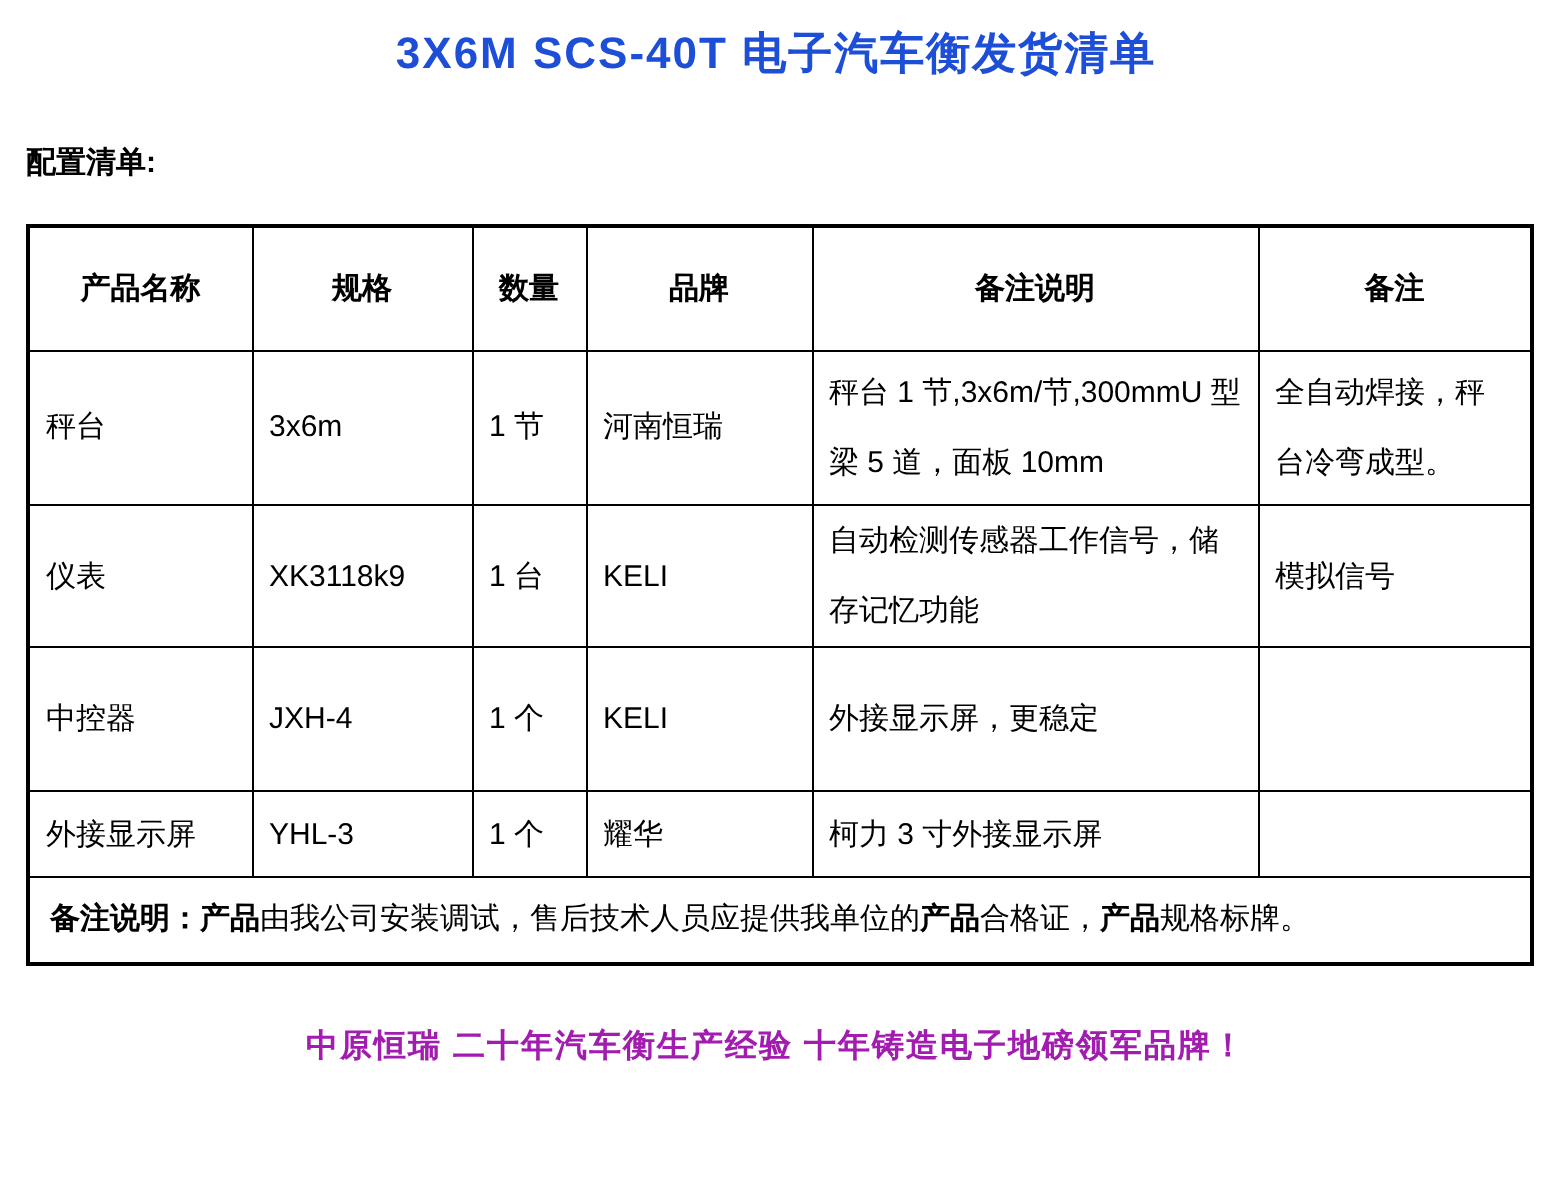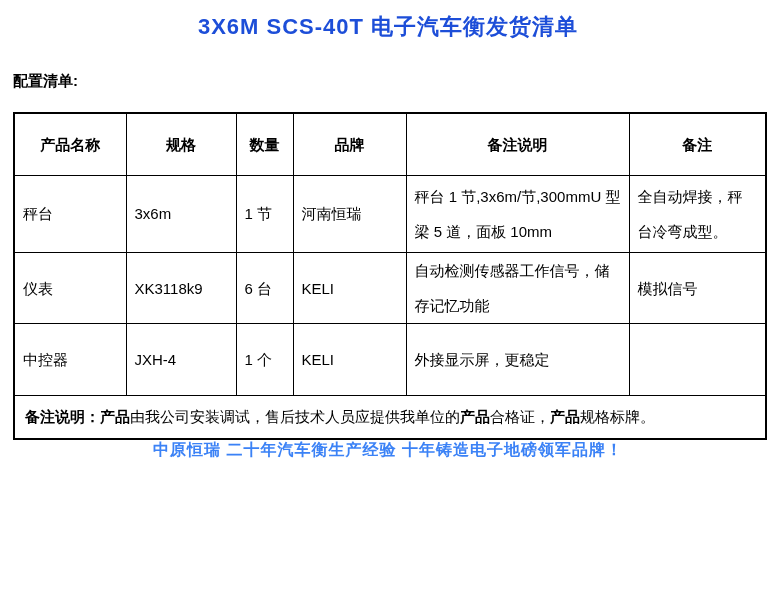--- a/index.html
+++ b/index.html
@@ -54,24 +54,25 @@
   .config tr.note-row td {
     height: 52px;
     text-align: left;
     padding: 0 10px;
     line-height: 1.6;
     margin-left: 28px;
   }
   .b { font-weight: bold; }
 
   .footer-slogan {
+    margin-top: 30px;
     text-align: center;
     font-size: 16px;
     font-weight: bold;
-    color: #3b82f6;
+    color: #a21caf;
     letter-spacing: 1px;
   }
 </style>
 </head>
 <body>
 
 <div class="page">
 
   <h1 class="doc-title">3X6M SCS-40T 电子汽车衡发货清单</h1>
 
@@ -101,31 +102,39 @@
           <td>秤台</td>
           <td>3x6m</td>
           <td>1 节</td>
           <td>河南恒瑞</td>
           <td>秤台 1 节,3x6m/节,300mmU 型梁 5 道，面板 10mm</td>
           <td>全自动焊接，秤台冷弯成型。</td>
         </tr>
         <tr>
           <td>仪表</td>
           <td>XK3118k9</td>
-          <td>6 台</td>
+          <td>1 台</td>
           <td>KELI</td>
           <td>自动检测传感器工作信号，储存记忆功能</td>
           <td>模拟信号</td>
         </tr>
         <tr>
           <td>中控器</td>
           <td>JXH-4</td>
           <td>1 个</td>
           <td>KELI</td>
           <td>外接显示屏，更稳定</td>
+          <td></td>
+        </tr>
+        <tr>
+          <td>外接显示屏</td>
+          <td>YHL-3</td>
+          <td>1 个</td>
+          <td>耀华</td>
+          <td>柯力 3 寸外接显示屏</td>
           <td></td>
         </tr>
         <tr class="note-row">
           <td colspan="6"><span class="b">备注说明：</span><span class="b">产品</span><span>由我公司安装调试，售后技术人员应提供我单位的</span><span class="b">产品</span><span>合格证，</span><span class="b">产品</span><span>规格标牌。</span></td>
         </tr>
       </tbody>
   </table>
 
   <div class="footer-slogan">中原恒瑞 二十年汽车衡生产经验 十年铸造电子地磅领军品牌！</div>
 

